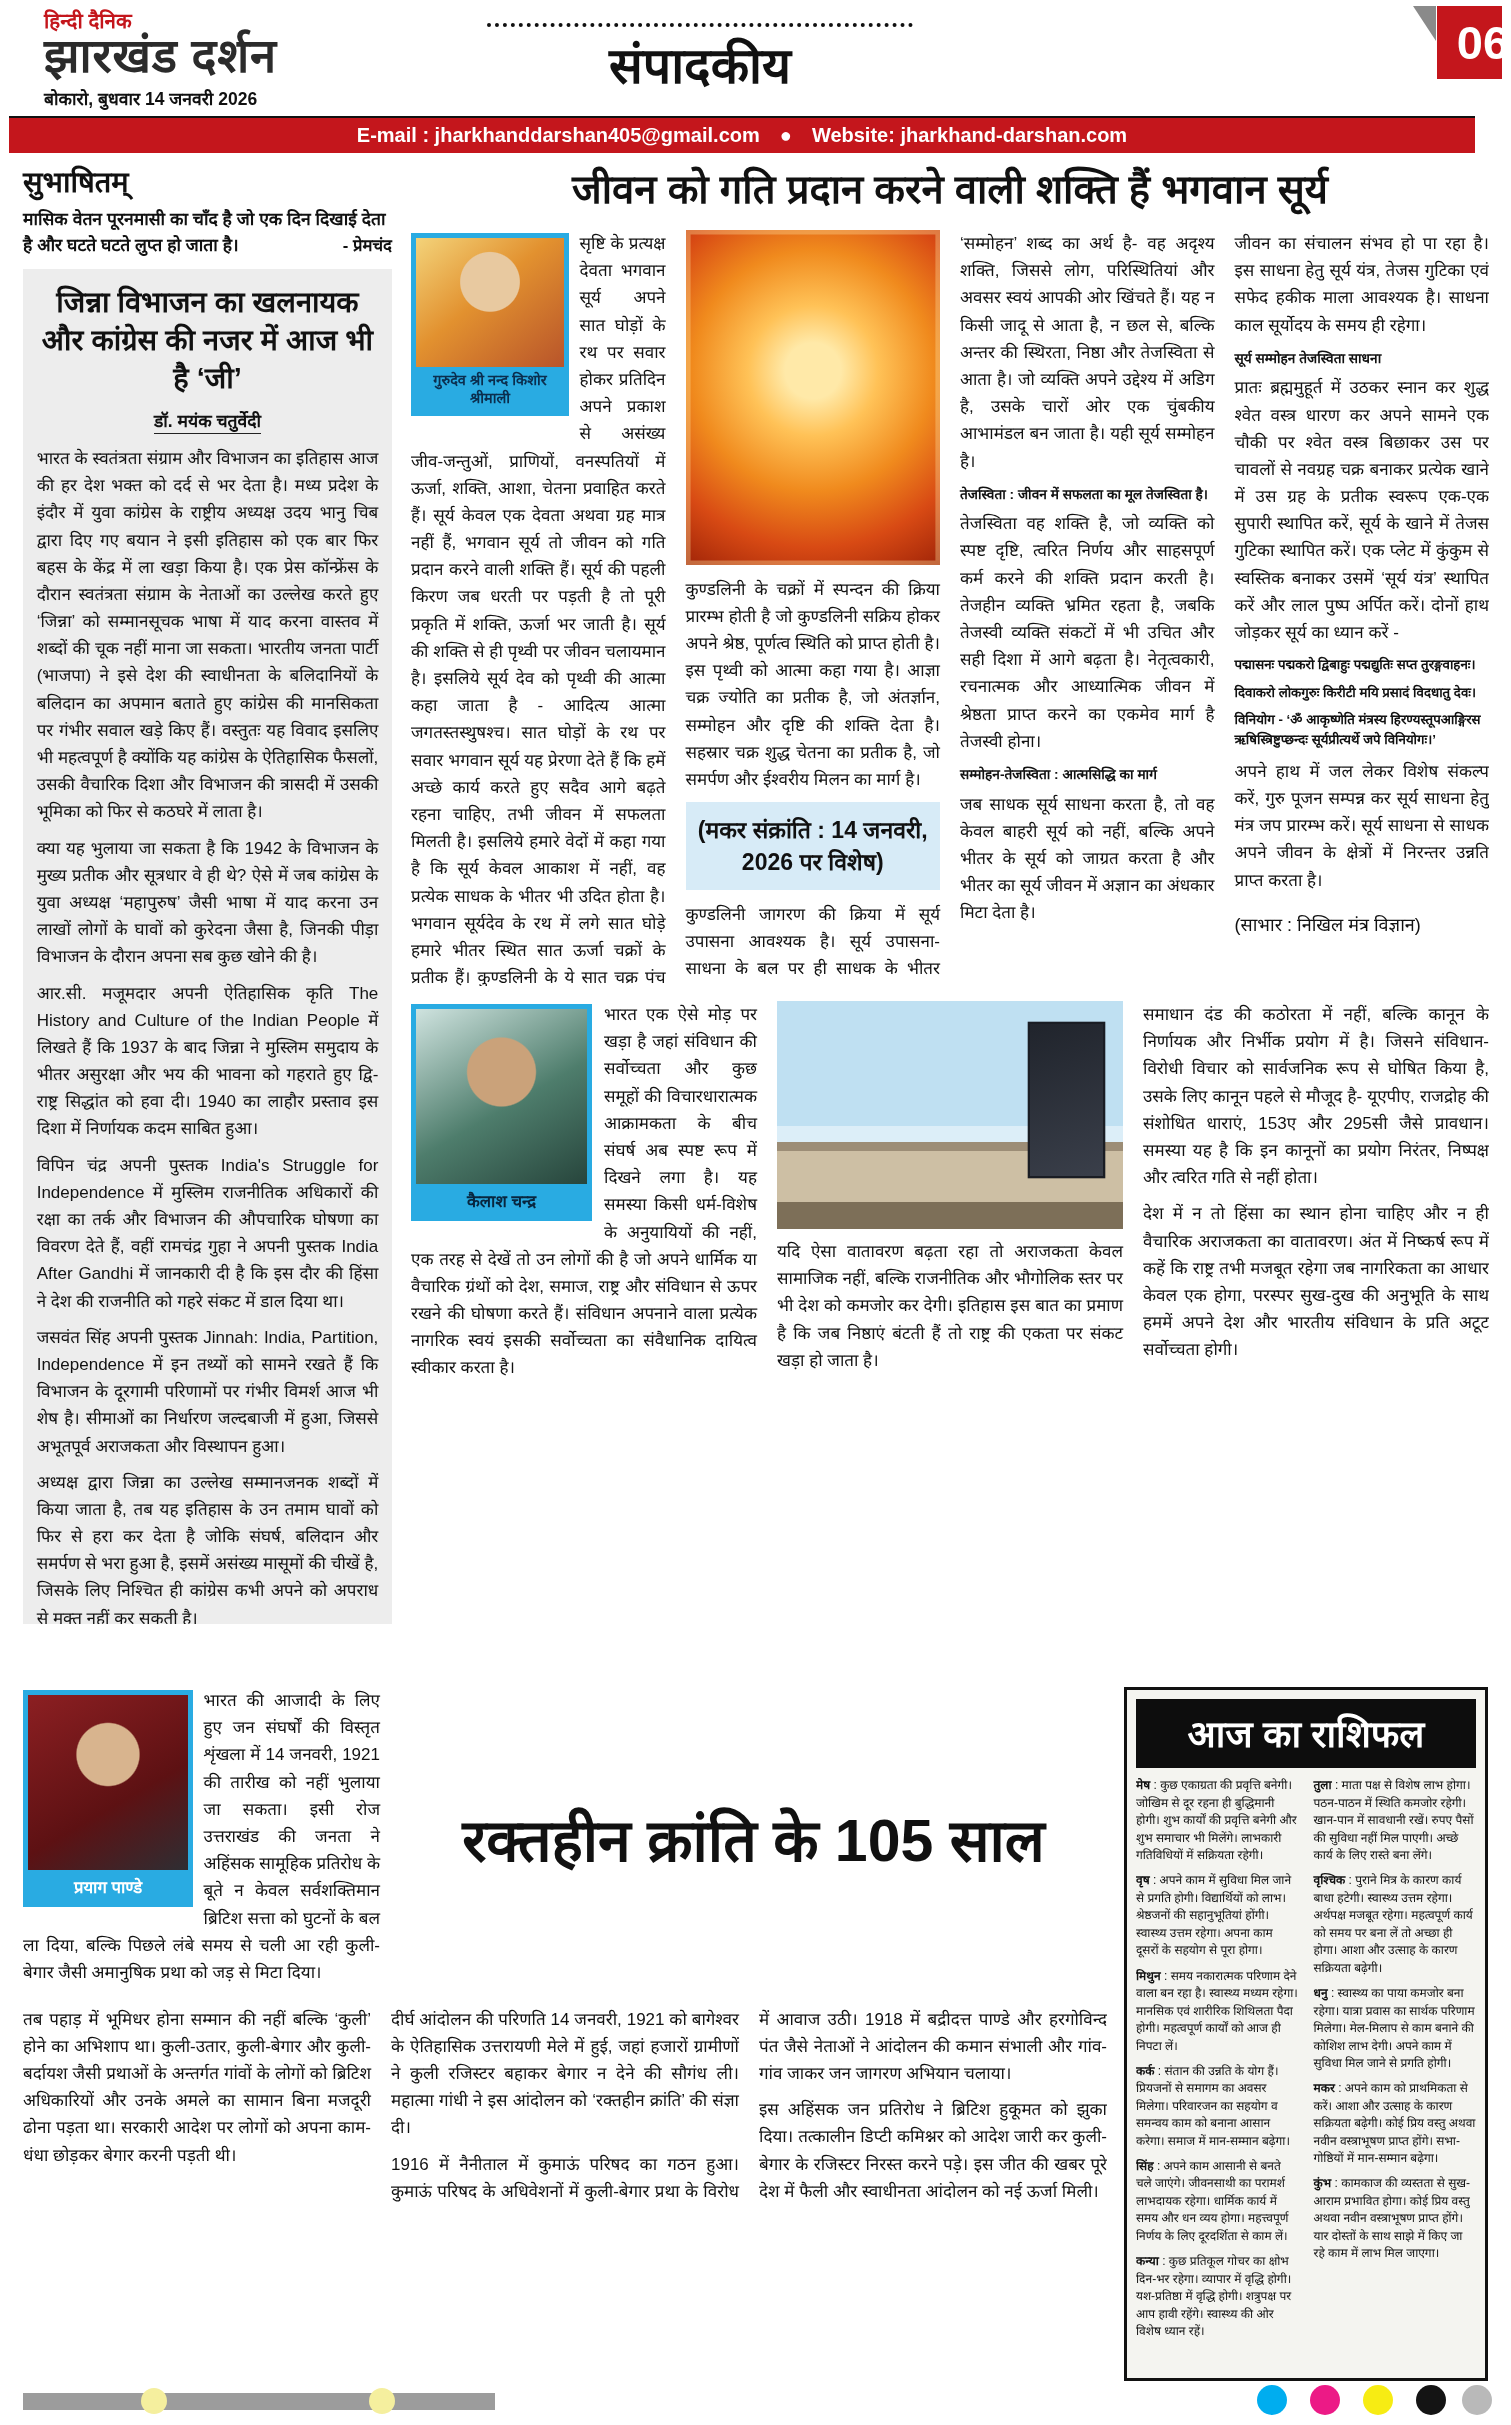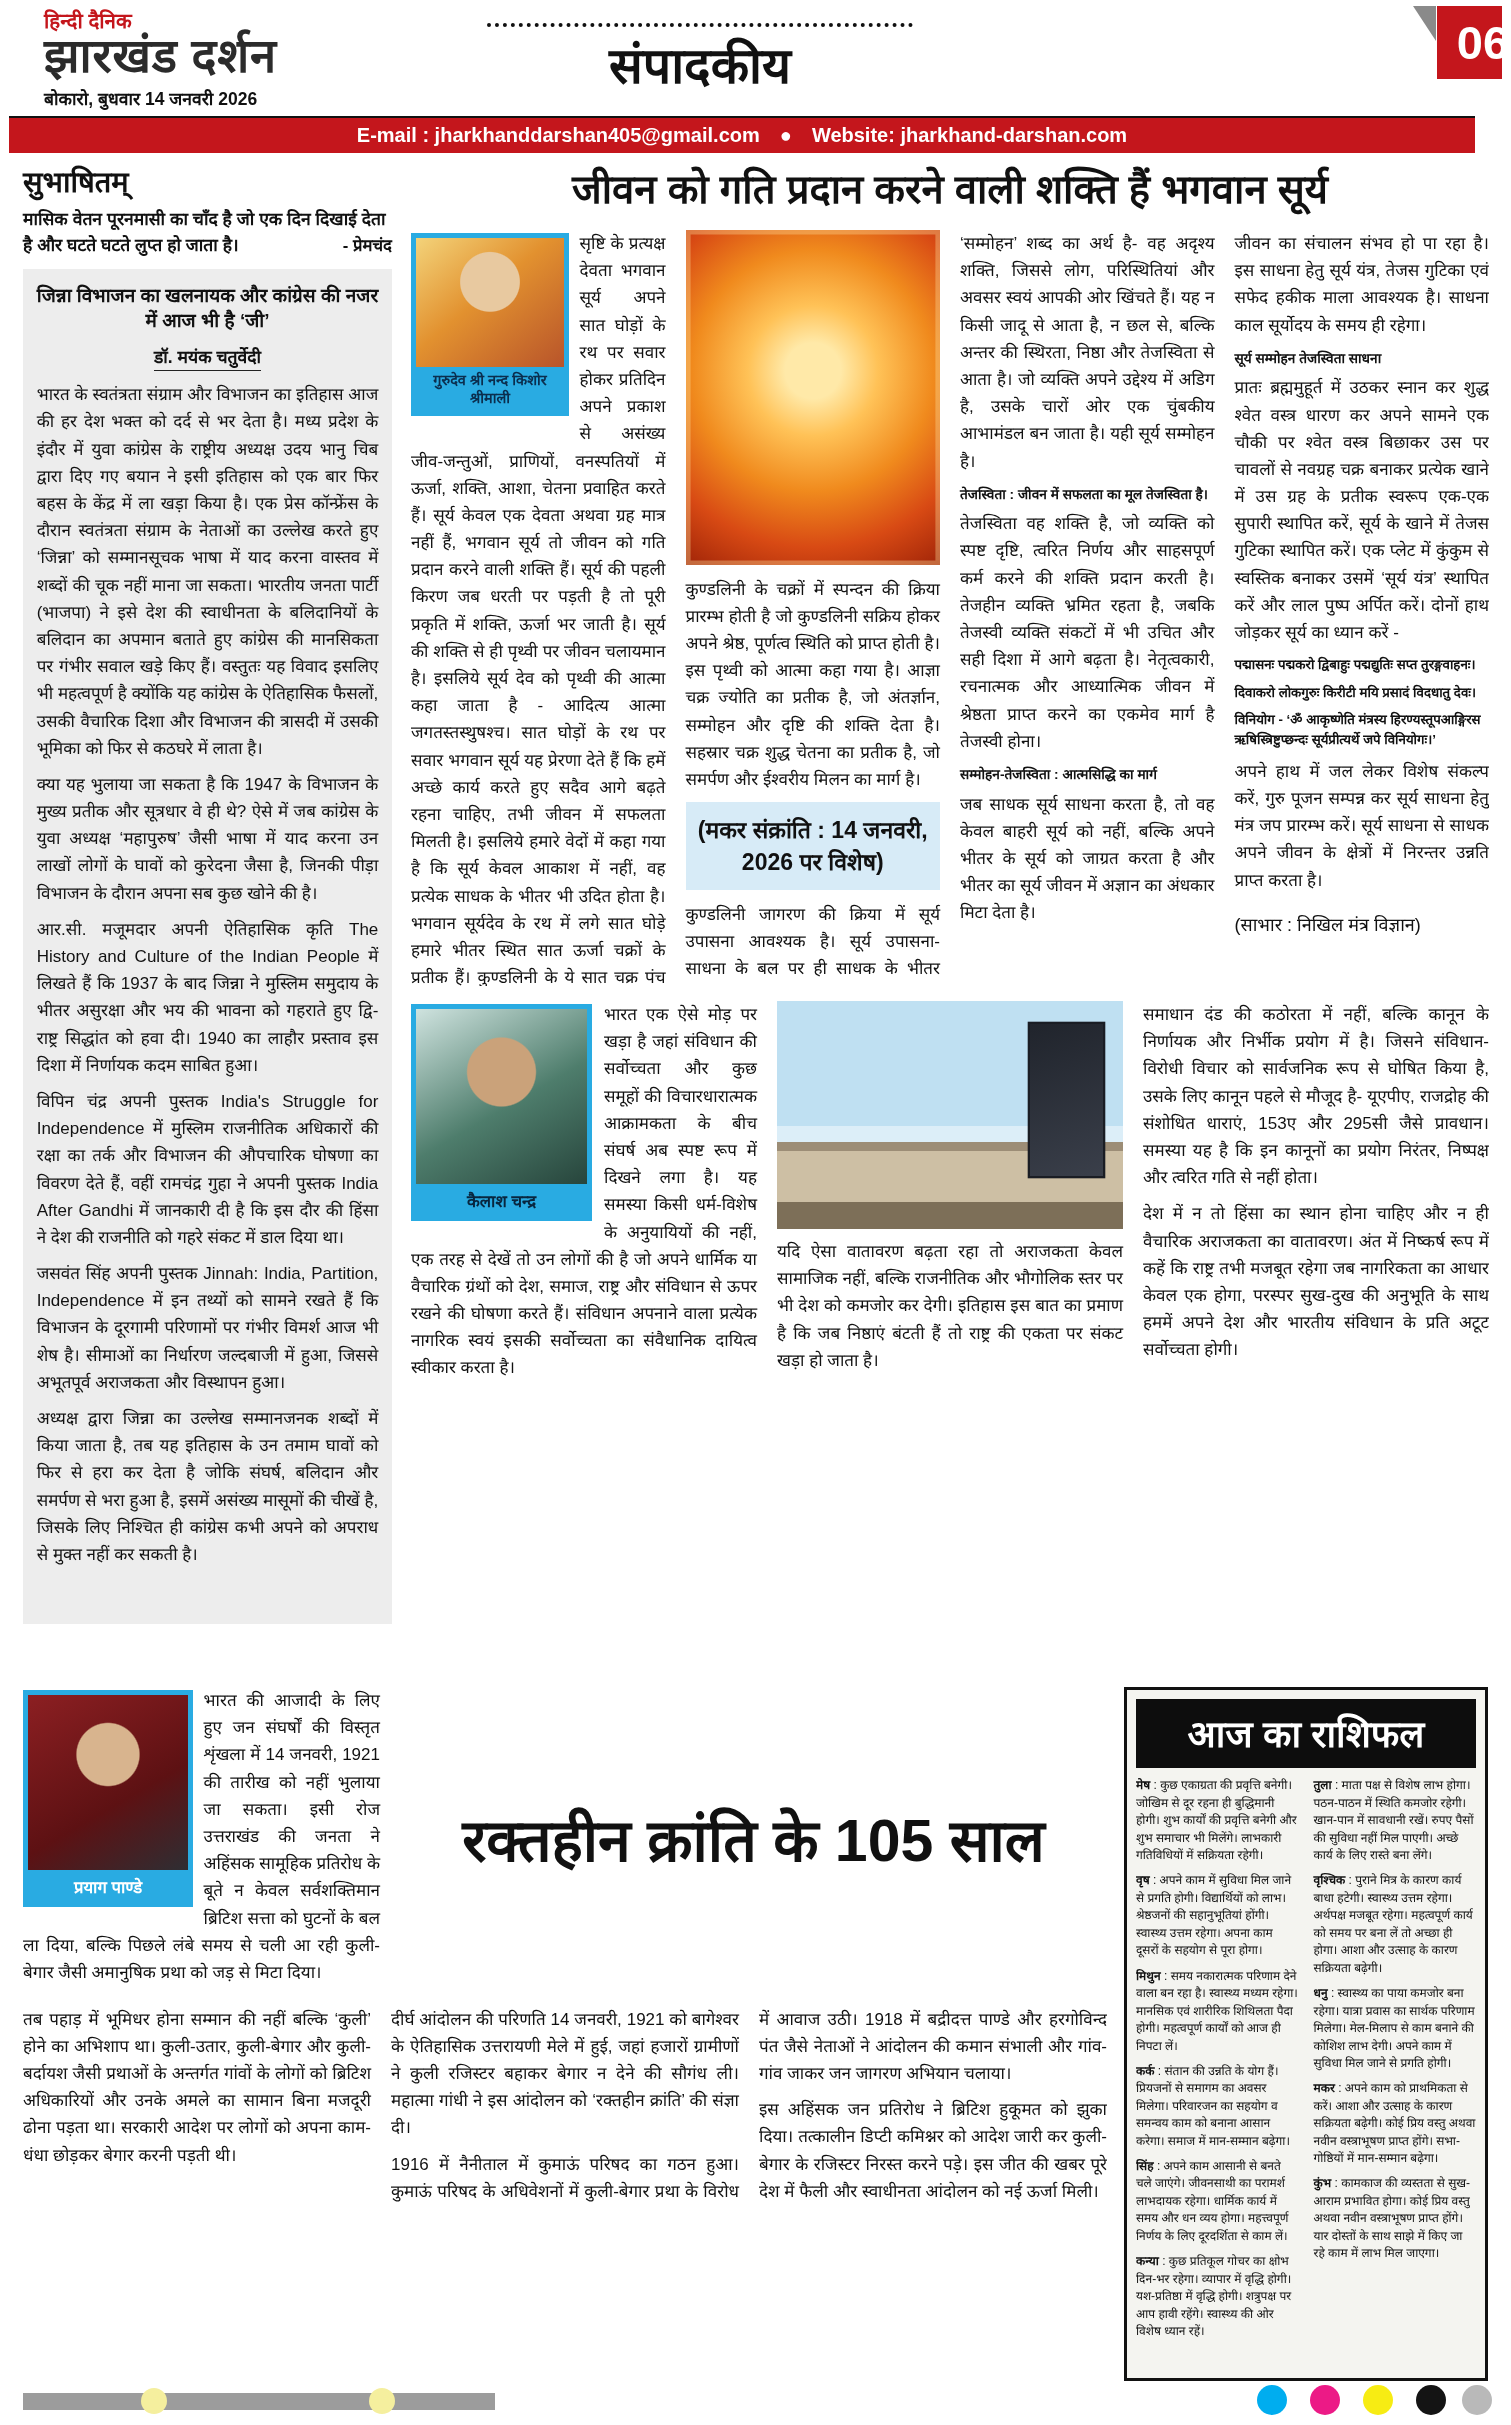--- a/index.html
+++ b/index.html
@@ -25,21 +25,21 @@
   
   .para{text-align:justify;font-size:17px;line-height:1.6;margin:0 0 9px 0;}
   .subhead{font-weight:bold;font-size:13.7px;margin:0 0 7.6px 0;}
   .mantra{font-weight:bold;font-size:13.3px;line-height:1.5;margin:0 0 7.6px 0;}
   
   #left-col{left:23px;top:161px;width:369px;}
   .subh-title{font-size:29px;font-weight:bold;margin:0 0 6px 0;}
   .subh-quote{font-size:17.5px;font-weight:bold;line-height:1.5;margin:0;}
   .subh-author{text-align:right;font-size:16.7px;font-weight:bold;margin-top:-26px;}
   #jinnah-box{margin-top:13.7px;background:#ededed;padding:15px 13.7px;height:1325px;overflow:hidden;}
-  .jinnah-headline{font-size:19px;font-weight:bold;text-align:center;line-height:1.3;margin:0 0 10.6px 0;}
+  .jinnah-headline{font-size:29px;font-weight:bold;text-align:center;line-height:1.3;margin:0 0 10.6px 0;}
   .byline-wrap{text-align:center;margin:0 0 10.6px 0;}
   .byline{font-size:17.5px;font-weight:bold;border-bottom:1.5px solid #222;display:inline-block;padding-bottom:1.5px;}
   
   #surya{left:411px;top:160px;width:1078px;height:826px;overflow:hidden;}
   .surya-headline{font-size:40px;font-weight:bold;text-align:center;margin:0 0 15px 0;}
   .surya-cols{display:flex;gap:20px;}
   .surya-col{flex:1;min-width:0;}
   .photo-card{border:5.3px solid #29abe2;background:#29abe2;width:148px;float:left;margin:3px 10.6px 4.6px 0;}
   .photo-card .ph{height:129px;background:
       radial-gradient(circle at 50% 34%, #e8c9a0 0 26%, transparent 27%),
@@ -125,21 +125,21 @@
   <div>
     <div class="subh-title">सुभाषितम्</div>
     <p class="subh-quote">मासिक वेतन पूरनमासी का चाँद है जो एक दिन दिखाई देता है और घटते घटते लुप्त हो जाता है।</p>
     <div class="subh-author">- प्रेमचंद</div>
   </div>
 
   <div id="jinnah-box">
     <div class="jinnah-headline">जिन्ना विभाजन का खलनायक और कांग्रेस की नजर में आज भी है ‘जी’</div>
     <div class="byline-wrap"><span class="byline">डॉ. मयंक चतुर्वेदी</span></div>
     <p class="para">भारत के स्वतंत्रता संग्राम और विभाजन का इतिहास आज की हर देश भक्त को दर्द से भर देता है। मध्य प्रदेश के इंदौर में युवा कांग्रेस के राष्ट्रीय अध्यक्ष उदय भानु चिब द्वारा दिए गए बयान ने इसी इतिहास को एक बार फिर बहस के केंद्र में ला खड़ा किया है। एक प्रेस कॉन्फ्रेंस के दौरान स्वतंत्रता संग्राम के नेताओं का उल्लेख करते हुए ‘जिन्ना’ को सम्मानसूचक भाषा में याद करना वास्तव में शब्दों की चूक नहीं माना जा सकता। भारतीय जनता पार्टी (भाजपा) ने इसे देश की स्वाधीनता के बलिदानियों के बलिदान का अपमान बताते हुए कांग्रेस की मानसिकता पर गंभीर सवाल खड़े किए हैं। वस्तुतः यह विवाद इसलिए भी महत्वपूर्ण है क्योंकि यह कांग्रेस के ऐतिहासिक फैसलों, उसकी वैचारिक दिशा और विभाजन की त्रासदी में उसकी भूमिका को फिर से कठघरे में लाता है।</p>
-    <p class="para">क्या यह भुलाया जा सकता है कि 1947 के विभाजन के मुख्य प्रतीक और सूत्रधार वे ही थे? ऐसे में जब कांग्रेस के युवा अध्यक्ष ‘महापुरुष’ जैसी भाषा में याद करना उन लाखों लोगों के घावों को कुरेदना जैसा है, जिनकी पीड़ा विभाजन के दौरान अपना सब कुछ खोने की है।</p>
+    <p class="para">क्या यह भुलाया जा सकता है कि 1942 के विभाजन के मुख्य प्रतीक और सूत्रधार वे ही थे? ऐसे में जब कांग्रेस के युवा अध्यक्ष ‘महापुरुष’ जैसी भाषा में याद करना उन लाखों लोगों के घावों को कुरेदना जैसा है, जिनकी पीड़ा विभाजन के दौरान अपना सब कुछ खोने की है।</p>
     <p class="para">आर.सी. मजूमदार अपनी ऐतिहासिक कृति The History and Culture of the Indian People में लिखते हैं कि 1937 के बाद जिन्ना ने मुस्लिम समुदाय के भीतर असुरक्षा और भय की भावना को गहराते हुए द्वि-राष्ट्र सिद्धांत को हवा दी। 1940 का लाहौर प्रस्ताव इस दिशा में निर्णायक कदम साबित हुआ।</p>
     <p class="para">विपिन चंद्र अपनी पुस्तक India's Struggle for Independence में मुस्लिम राजनीतिक अधिकारों की रक्षा का तर्क और विभाजन की औपचारिक घोषणा का विवरण देते हैं, वहीं रामचंद्र गुहा ने अपनी पुस्तक India After Gandhi में जानकारी दी है कि इस दौर की हिंसा ने देश की राजनीति को गहरे संकट में डाल दिया था।</p>
     <p class="para">जसवंत सिंह अपनी पुस्तक Jinnah: India, Partition, Independence में इन तथ्यों को सामने रखते हैं कि विभाजन के दूरगामी परिणामों पर गंभीर विमर्श आज भी शेष है। सीमाओं का निर्धारण जल्दबाजी में हुआ, जिससे अभूतपूर्व अराजकता और विस्थापन हुआ।</p>
     <p class="para">अध्यक्ष द्वारा जिन्ना का उल्लेख सम्मानजनक शब्दों में किया जाता है, तब यह इतिहास के उन तमाम घावों को फिर से हरा कर देता है जोकि संघर्ष, बलिदान और समर्पण से भरा हुआ है, इसमें असंख्य मासूमों की चीखें है, जिसके लिए निश्चित ही कांग्रेस कभी अपने को अपराध से मुक्त नहीं कर सकती है।</p>
   </div>
 </div>
 
 <div class="abs" id="surya">
   <div class="surya-headline">जीवन को गति प्रदान करने वाली शक्ति हैं भगवान सूर्य</div>
   <div class="surya-cols">

